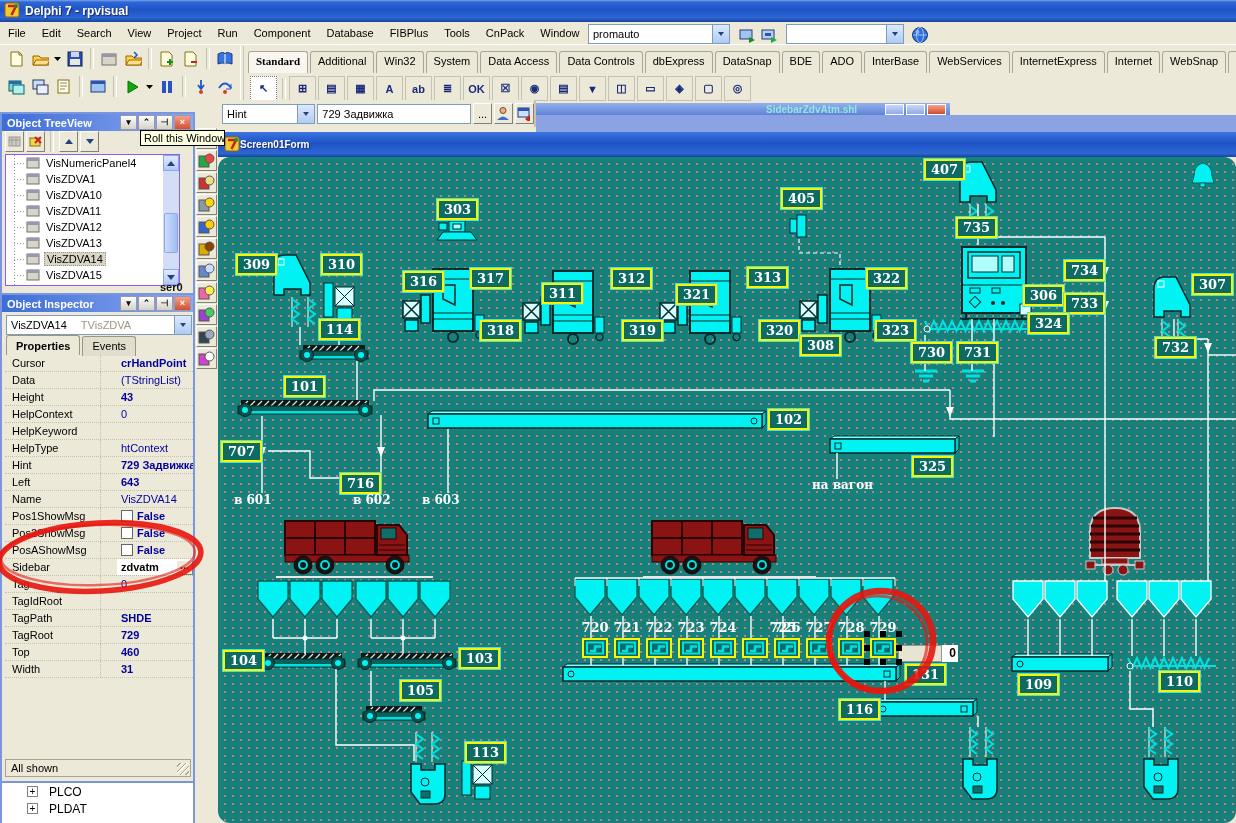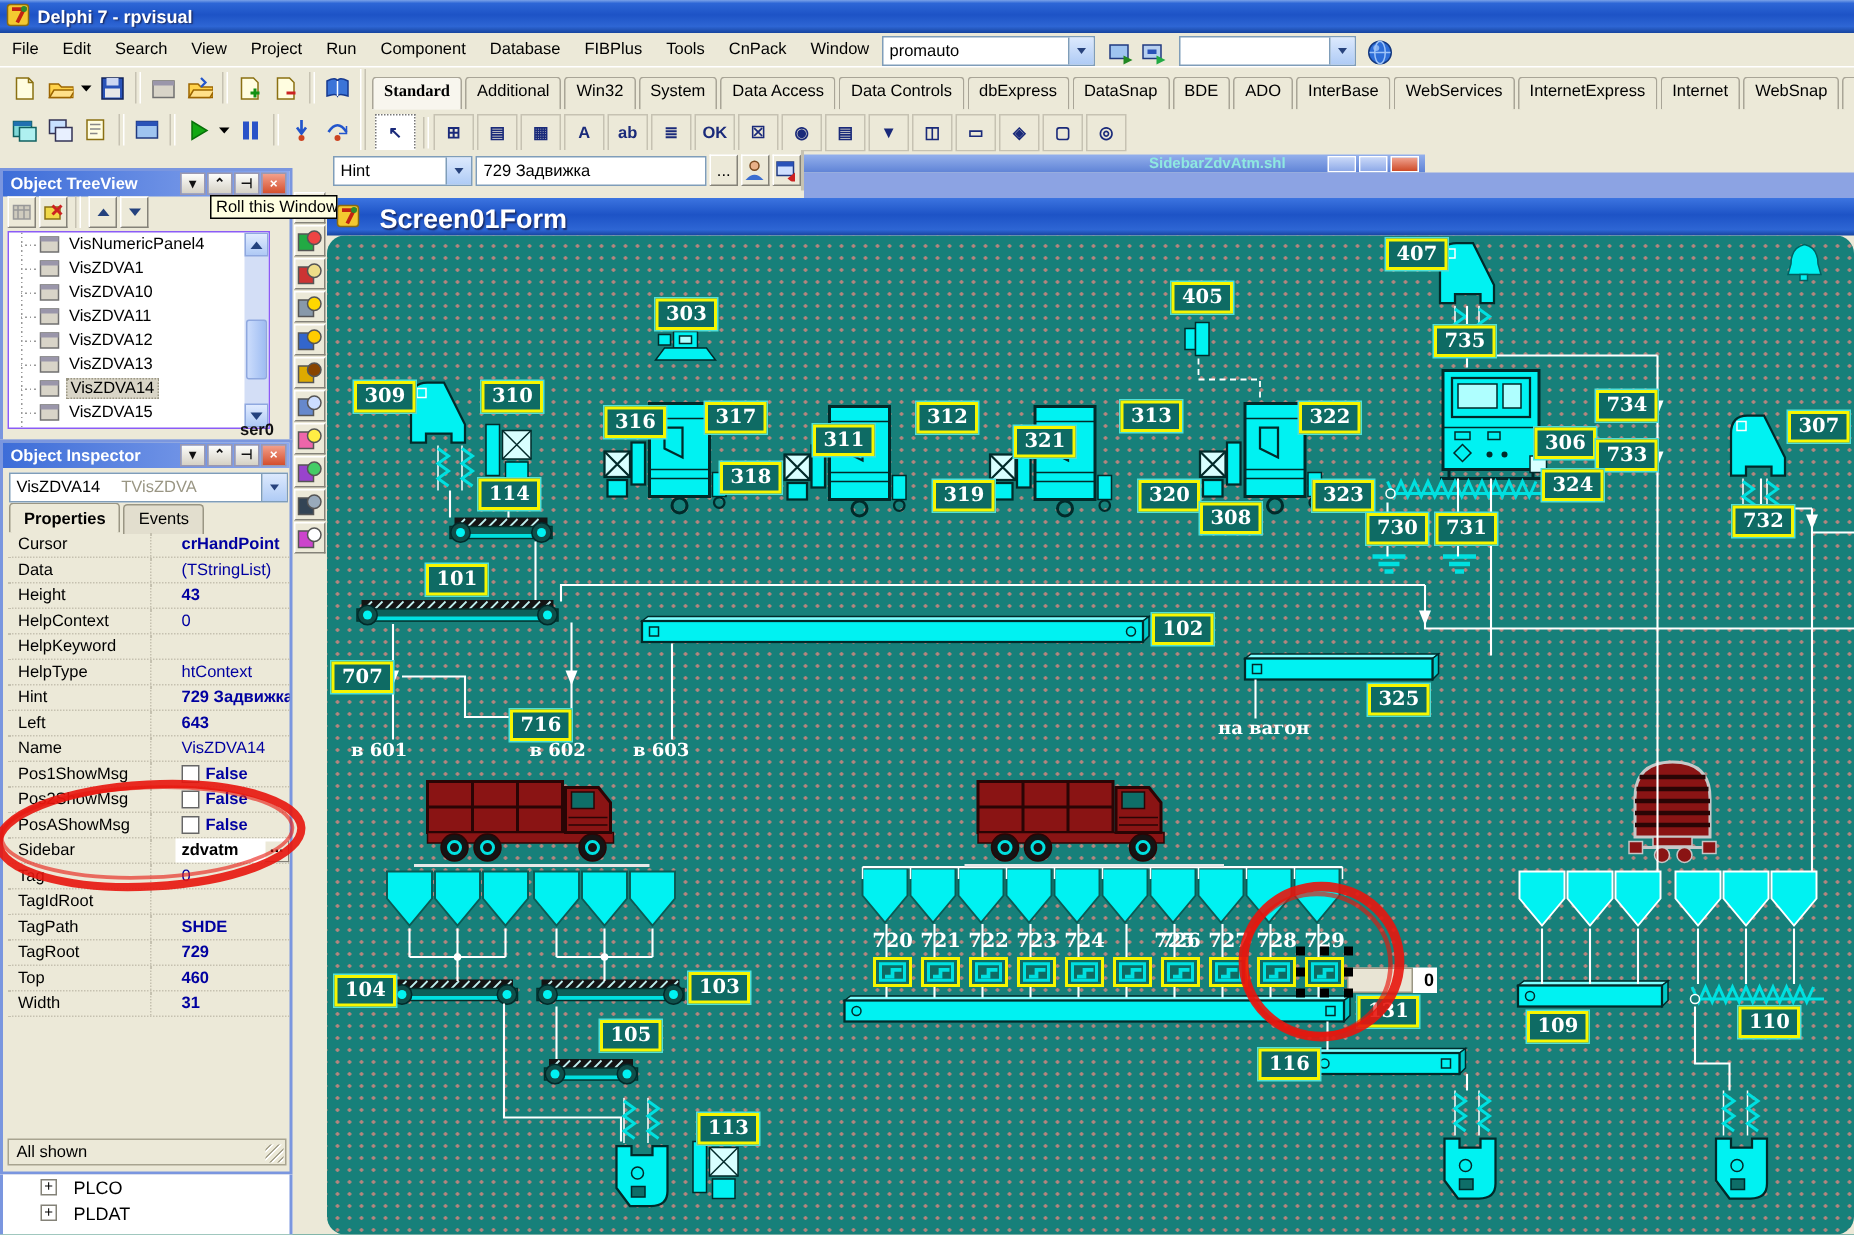--- a/index.html
+++ b/index.html
@@ -103,22 +103,22 @@
   #side-toolbar{position:absolute;left:196px;top:128px;width:22px;}
   .vtb-btn{width:21px;height:21px;background:#ECE9D8;border:1px solid #fff;border-right-color:#848278;
     border-bottom-color:#848278;display:flex;align-items:center;justify-content:center;margin-bottom:1px;box-sizing:border-box;}
   
   #tooltip{position:absolute;left:140px;top:130px;width:85px;height:16px;background:#FFFFE1;
     border:1px solid #000;display:flex;align-items:center;padding-left:3px;overflow:hidden;white-space:nowrap;z-index:5;box-sizing:border-box;}
   #editor-fragment{position:absolute;left:160px;top:281px;font-weight:bold;color:#111;z-index:1;}
   
   #form-window{position:absolute;left:218px;top:132px;width:1018px;height:691px;z-index:2;}
   #form-title{height:25px;background:linear-gradient(180deg,#3C74E0 0%,#1D53C6 45%,#2E66D4 85%,#16449F 100%);
-    border-top-left-radius:6px;display:flex;align-items:flex-end;gap:13px;color:#fff;font-weight:bold;
-    font-size:18px;padding-left:6px;text-shadow:1px 1px 1px #1a2c66;}
+    border-top-left-radius:6px;display:flex;align-items:center;gap:0;color:#fff;font-weight:bold;
+    font-size:10px;padding-left:6px;text-shadow:1px 1px 1px #1a2c66;}
   #form-client{position:absolute;left:0;top:25px;width:1018px;height:666px;overflow:hidden;
     background-color:#17807A;
     background-image:radial-gradient(circle,rgba(236,135,128,0.75) 1px,rgba(0,0,0,0) 1.4px);
     background-size:8px 8px;background-position:3px 3px;border-radius:12px;}
   #plant{position:absolute;left:0;top:0;}
   .tag-label{position:absolute;height:17px;line-height:17px;padding:0 5px;background:#0E6B64;
     border:2px solid #F6F600;box-shadow:0 0 0 1px #4FE0D8;color:#fff;z-index:3;
     font-family:"DejaVu Serif",serif;font-weight:bold;font-size:13px;white-space:nowrap;}
   .valve-num{position:absolute;width:30px;text-align:center;color:#fff;z-index:3;
     font-family:"DejaVu Serif",serif;font-weight:bold;font-size:13px;}
@@ -1070,21 +1070,21 @@
         <div class="tag-label" style="left: 324px; top: 126px;">311</div>
         <div class="tag-label" style="left: 393px; top: 111px;">312</div>
         <div class="tag-label" style="left: 458px; top: 127px;">321</div>
         <div class="tag-label" style="left: 529px; top: 110px;">313</div>
         <div class="tag-label" style="left: 648px; top: 111px;">322</div>
         <div class="tag-label" style="left: 846px; top: 103px;">734</div>
         <div class="tag-label" style="left: 805px; top: 128px;">306</div>
         <div class="tag-label" style="left: 846px; top: 136px;">733</div>
         <div class="tag-label" style="left: 974px; top: 117px;">307</div>
         <div class="tag-label" style="left: 101px; top: 162px;">114</div>
-        <div class="tag-label" style="left: 262px; top: 151px;">318</div>
+        <div class="tag-label" style="left: 262px; top: 163px;">318</div>
         <div class="tag-label" style="left: 404px; top: 163px;">319</div>
         <div class="tag-label" style="left: 541px; top: 163px;">320</div>
         <div class="tag-label" style="left: 582px; top: 178px;">308</div>
         <div class="tag-label" style="left: 657px; top: 163px;">323</div>
         <div class="tag-label" style="left: 810px; top: 156px;">324</div>
         <div class="tag-label" style="left: 693px; top: 185px;">730</div>
         <div class="tag-label" style="left: 739px; top: 185px;">731</div>
         <div class="tag-label" style="left: 937px; top: 180px;">732</div>
         <div class="tag-label" style="left: 66px; top: 219px;">101</div>
         <div class="tag-label" style="left: 550px; top: 252px;">102</div>

